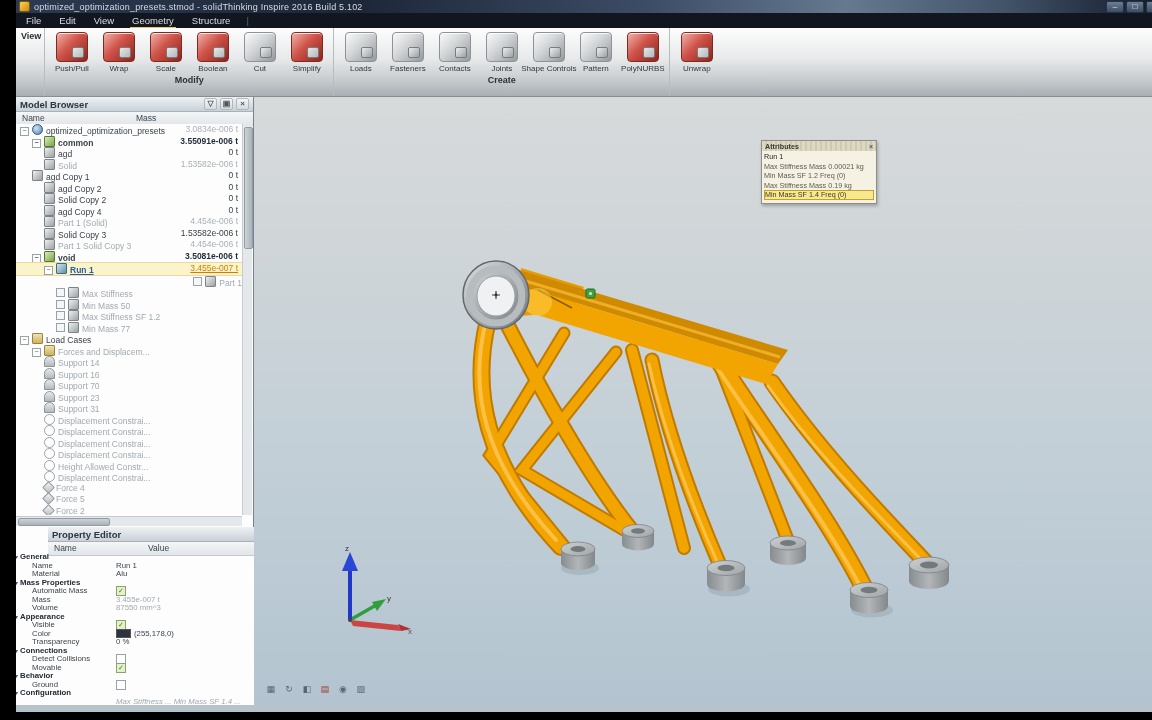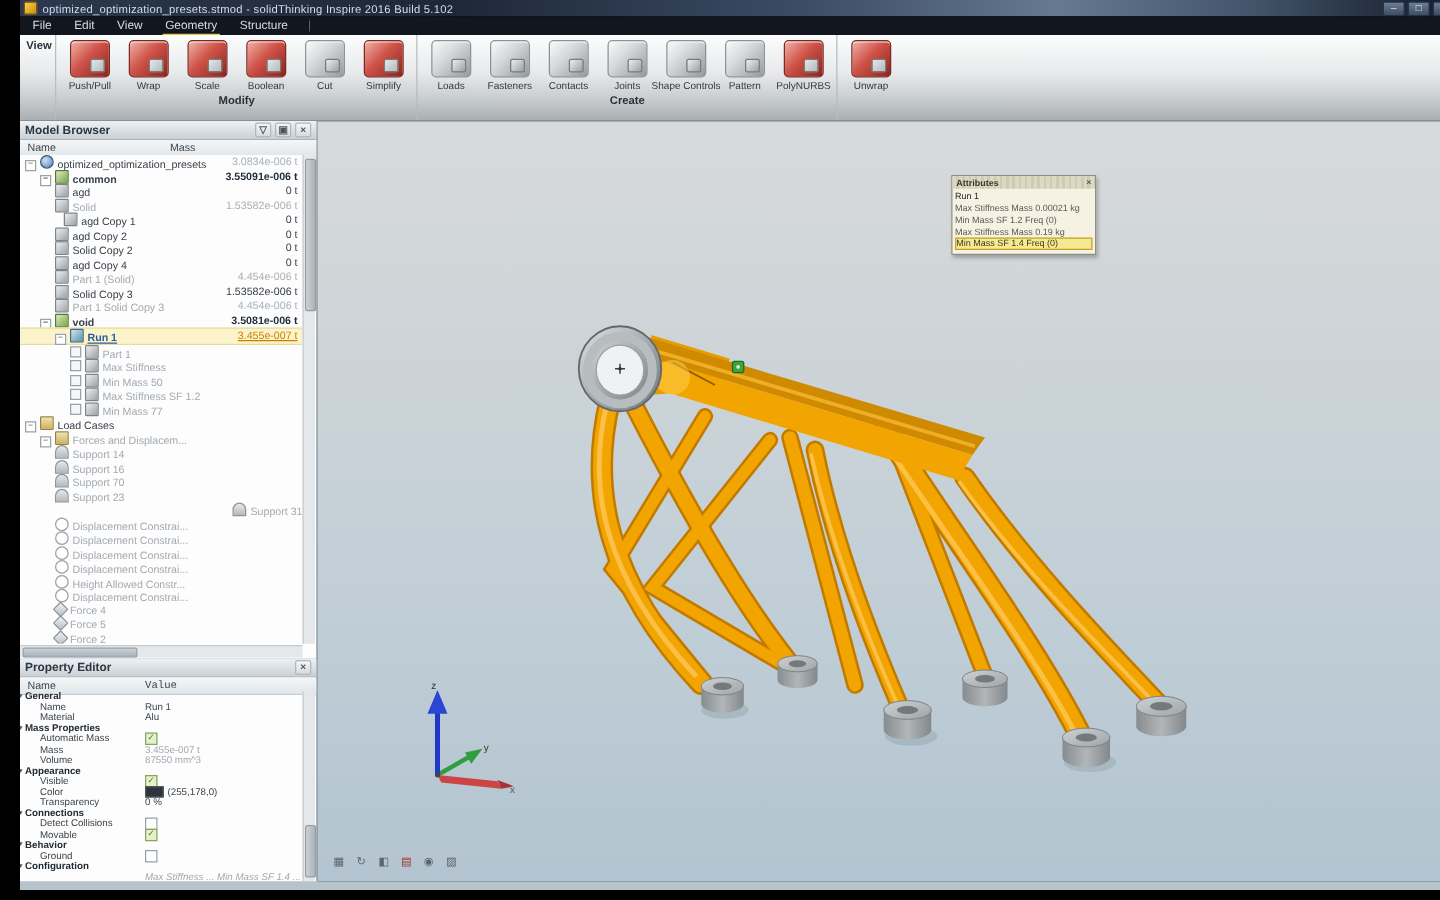--- a/index.html
+++ b/index.html
@@ -73,21 +73,21 @@
   .ic-folder{background:linear-gradient(#efe3b0,#cdb25f);border:1px solid #9a8340;}
   .ic-support{background:linear-gradient(#e8eaec,#b3b9bd);border:1px solid #8d9499;border-radius:50% 50% 0 0;}
   .ic-constraint{background:#fff;border:1px solid #9aa1a7;border-radius:50%;}
   .ic-force{background:linear-gradient(135deg,#f2f3f4,#b9bfc3);border:1px solid #8d9499;transform:rotate(45deg);width:7px;height:7px;}
   .vscroll{position:absolute;right:1px;width:9px;background:#e4e8ea;border-left:1px solid #c5ccd1;}
   .vthumb{position:absolute;left:1px;width:7px;background:linear-gradient(90deg,#cdd3d7,#aab2b8);border:1px solid #939ca3;border-radius:2px;}
   #mb-vscroll{top:27px;height:391px;}
   #mb-hscroll{position:absolute;left:0;bottom:1px;height:9px;width:226px;background:#e4e8ea;border-top:1px solid #c5ccd1;}
   #mb-hthumb{position:absolute;top:1px;left:2px;width:90px;height:6px;background:linear-gradient(#cdd3d7,#aab2b8);border:1px solid #939ca3;border-radius:2px;}
   
-  #property-editor{position:absolute;left:0;top:430px;width:237px;height:178px;background:#fdfdfd;}
+  #property-editor{position:absolute;left:0;top:430px;width:237px;height:178px;background:#fdfdfd;padding-left:32px;}
   #props{position:absolute;left:0;top:26px;width:226px;height:152px;overflow:hidden;}
   .prow{position:relative;height:8.5px;line-height:8.5px;font-size:7.8px;color:#3c444c;white-space:nowrap;}
   .prow .plabel{position:absolute;left:16px;}
   .prow.psec .plabel{left:4px;font-weight:bold;color:#222b33;}
   .pexp{position:absolute;left:-1px;top:0;font-size:6px;color:#555;}
   .pval{position:absolute;left:100px;display:flex;align-items:center;gap:3px;height:8.5px;}
   .pval.gray{color:#a2aab1;}
   .pval.italic{font-style:italic;}
   .pcheck{width:8px;height:8px;border:1px solid #8fa06a;background:#e4f2cc;font-size:7px;line-height:8px;text-align:center;color:#3f7f1f;}
   .pcheck.un{border-color:#9aa1a7;background:#fff;}
@@ -228,41 +228,41 @@
       </div>
       <div class="colhdr">
         <span class="c1">Name</span>
         <span class="c2" style="left:120px;">Mass</span>
       </div>
       <div id="tree">
           <div class="trow " style="padding-left: 4px;"><span class="expander">−</span><span class="ic ic-model"></span><span class="tlabel">optimized_optimization_presets</span><span class="tval gray">3.0834e-006 t</span></div>
           <div class="trow bold" style="padding-left: 16px;"><span class="expander">−</span><span class="ic ic-mat"></span><span class="tlabel">common</span><span class="tval bold">3.55091e-006 t</span></div>
           <div class="trow " style="padding-left: 28px;"><span class="ic ic-part"></span><span class="tlabel">agd</span><span class="tval ">0 t</span></div>
           <div class="trow gray" style="padding-left: 28px;"><span class="ic ic-part"></span><span class="tlabel">Solid</span><span class="tval gray">1.53582e-006 t</span></div>
-          <div class="trow " style="padding-left: 35px;"><span class="ic ic-part"></span><span class="tlabel">agd Copy 1</span><span class="tval ">0 t</span></div>
+          <div class="trow " style="padding-left: 16px;"><span class="ic ic-part"></span><span class="tlabel">agd Copy 1</span><span class="tval ">0 t</span></div>
           <div class="trow " style="padding-left: 28px;"><span class="ic ic-part"></span><span class="tlabel">agd Copy 2</span><span class="tval ">0 t</span></div>
           <div class="trow " style="padding-left: 28px;"><span class="ic ic-part"></span><span class="tlabel">Solid Copy 2</span><span class="tval ">0 t</span></div>
           <div class="trow " style="padding-left: 28px;"><span class="ic ic-part"></span><span class="tlabel">agd Copy 4</span><span class="tval ">0 t</span></div>
           <div class="trow gray" style="padding-left: 28px;"><span class="ic ic-part"></span><span class="tlabel">Part 1 (Solid)</span><span class="tval gray">4.454e-006 t</span></div>
           <div class="trow " style="padding-left: 28px;"><span class="ic ic-part"></span><span class="tlabel">Solid Copy 3</span><span class="tval ">1.53582e-006 t</span></div>
           <div class="trow gray" style="padding-left: 28px;"><span class="ic ic-part"></span><span class="tlabel">Part 1 Solid Copy 3</span><span class="tval gray">4.454e-006 t</span></div>
           <div class="trow bold" style="padding-left: 16px;"><span class="expander">−</span><span class="ic ic-mat"></span><span class="tlabel">void</span><span class="tval bold">3.5081e-006 t</span></div>
           <div class="trow hl" style="padding-left: 28px;"><span class="expander">−</span><span class="ic ic-run"></span><span class="tlabel">Run 1</span><span class="tval orange">3.455e-007 t</span></div>
-          <div class="trow gray" style="padding-left: 40px;"><span class="cb"></span><span class="ic ic-part"></span><span class="tlabel">Part 1</span></div>
+          <div class="trow gray" style="padding-left: 40px; text-align: right;"><span class="cb"></span><span class="ic ic-part"></span><span class="tlabel">Part 1</span></div>
           <div class="trow gray" style="padding-left: 40px;"><span class="cb"></span><span class="ic ic-part"></span><span class="tlabel">Max Stiffness</span></div>
           <div class="trow gray" style="padding-left: 40px;"><span class="cb"></span><span class="ic ic-part"></span><span class="tlabel">Min Mass 50</span></div>
           <div class="trow gray" style="padding-left: 40px;"><span class="cb"></span><span class="ic ic-part"></span><span class="tlabel">Max Stiffness SF 1.2</span></div>
           <div class="trow gray" style="padding-left: 40px;"><span class="cb"></span><span class="ic ic-part"></span><span class="tlabel">Min Mass 77</span></div>
           <div class="trow " style="padding-left: 4px;"><span class="expander">−</span><span class="ic ic-folder"></span><span class="tlabel">Load Cases</span></div>
           <div class="trow gray" style="padding-left: 16px;"><span class="expander">−</span><span class="ic ic-folder"></span><span class="tlabel">Forces and Displacem...</span></div>
           <div class="trow gray" style="padding-left: 28px;"><span class="ic ic-support"></span><span class="tlabel">Support 14</span></div>
           <div class="trow gray" style="padding-left: 28px;"><span class="ic ic-support"></span><span class="tlabel">Support 16</span></div>
           <div class="trow gray" style="padding-left: 28px;"><span class="ic ic-support"></span><span class="tlabel">Support 70</span></div>
           <div class="trow gray" style="padding-left: 28px;"><span class="ic ic-support"></span><span class="tlabel">Support 23</span></div>
-          <div class="trow gray" style="padding-left: 28px; text-align: right;"><span class="ic ic-support"></span><span class="tlabel">Support 31</span></div>
+          <div class="trow gray" style="padding-left: 28px;"><span class="ic ic-support"></span><span class="tlabel">Support 31</span></div>
           <div class="trow gray" style="padding-left: 28px;"><span class="ic ic-constraint"></span><span class="tlabel">Displacement Constrai...</span></div>
           <div class="trow gray" style="padding-left: 28px;"><span class="ic ic-constraint"></span><span class="tlabel">Displacement Constrai...</span></div>
           <div class="trow gray" style="padding-left: 28px;"><span class="ic ic-constraint"></span><span class="tlabel">Displacement Constrai...</span></div>
           <div class="trow gray" style="padding-left: 28px;"><span class="ic ic-constraint"></span><span class="tlabel">Displacement Constrai...</span></div>
           <div class="trow gray" style="padding-left: 28px;"><span class="ic ic-constraint"></span><span class="tlabel">Height Allowed Constr...</span></div>
           <div class="trow gray" style="padding-left: 28px;"><span class="ic ic-constraint"></span><span class="tlabel">Displacement Constrai...</span></div>
           <div class="trow gray" style="padding-left: 28px;"><span class="ic ic-force"></span><span class="tlabel">Force 4</span></div>
           <div class="trow gray" style="padding-left: 28px;"><span class="ic ic-force"></span><span class="tlabel">Force 5</span></div>
           <div class="trow gray" style="padding-left: 28px;"><span class="ic ic-force"></span><span class="tlabel">Force 2</span></div>
         </div>
@@ -276,21 +276,21 @@
 
     <div id="property-editor">
       <div class="phdr">
         <span>Property Editor</span>
         <span class="hicons">
           <span class="hic">×</span>
         </span>
       </div>
       <div class="colhdr">
         <span class="c1">Name</span>
-        <span class="c2" style="left:100px;font-family:Liberation Mono, monospace;">Value</span>
+        <span class="c2" style="left:100px;">Value</span>
       </div>
       <div id="props">
           <div class="prow psec">
             <span class="pexp">▾</span>
             <span class="plabel">General</span>
           </div>
           <div class="prow">
             <span class="plabel">Name</span>
             <span class="pval">
               <span>Run 1</span>

